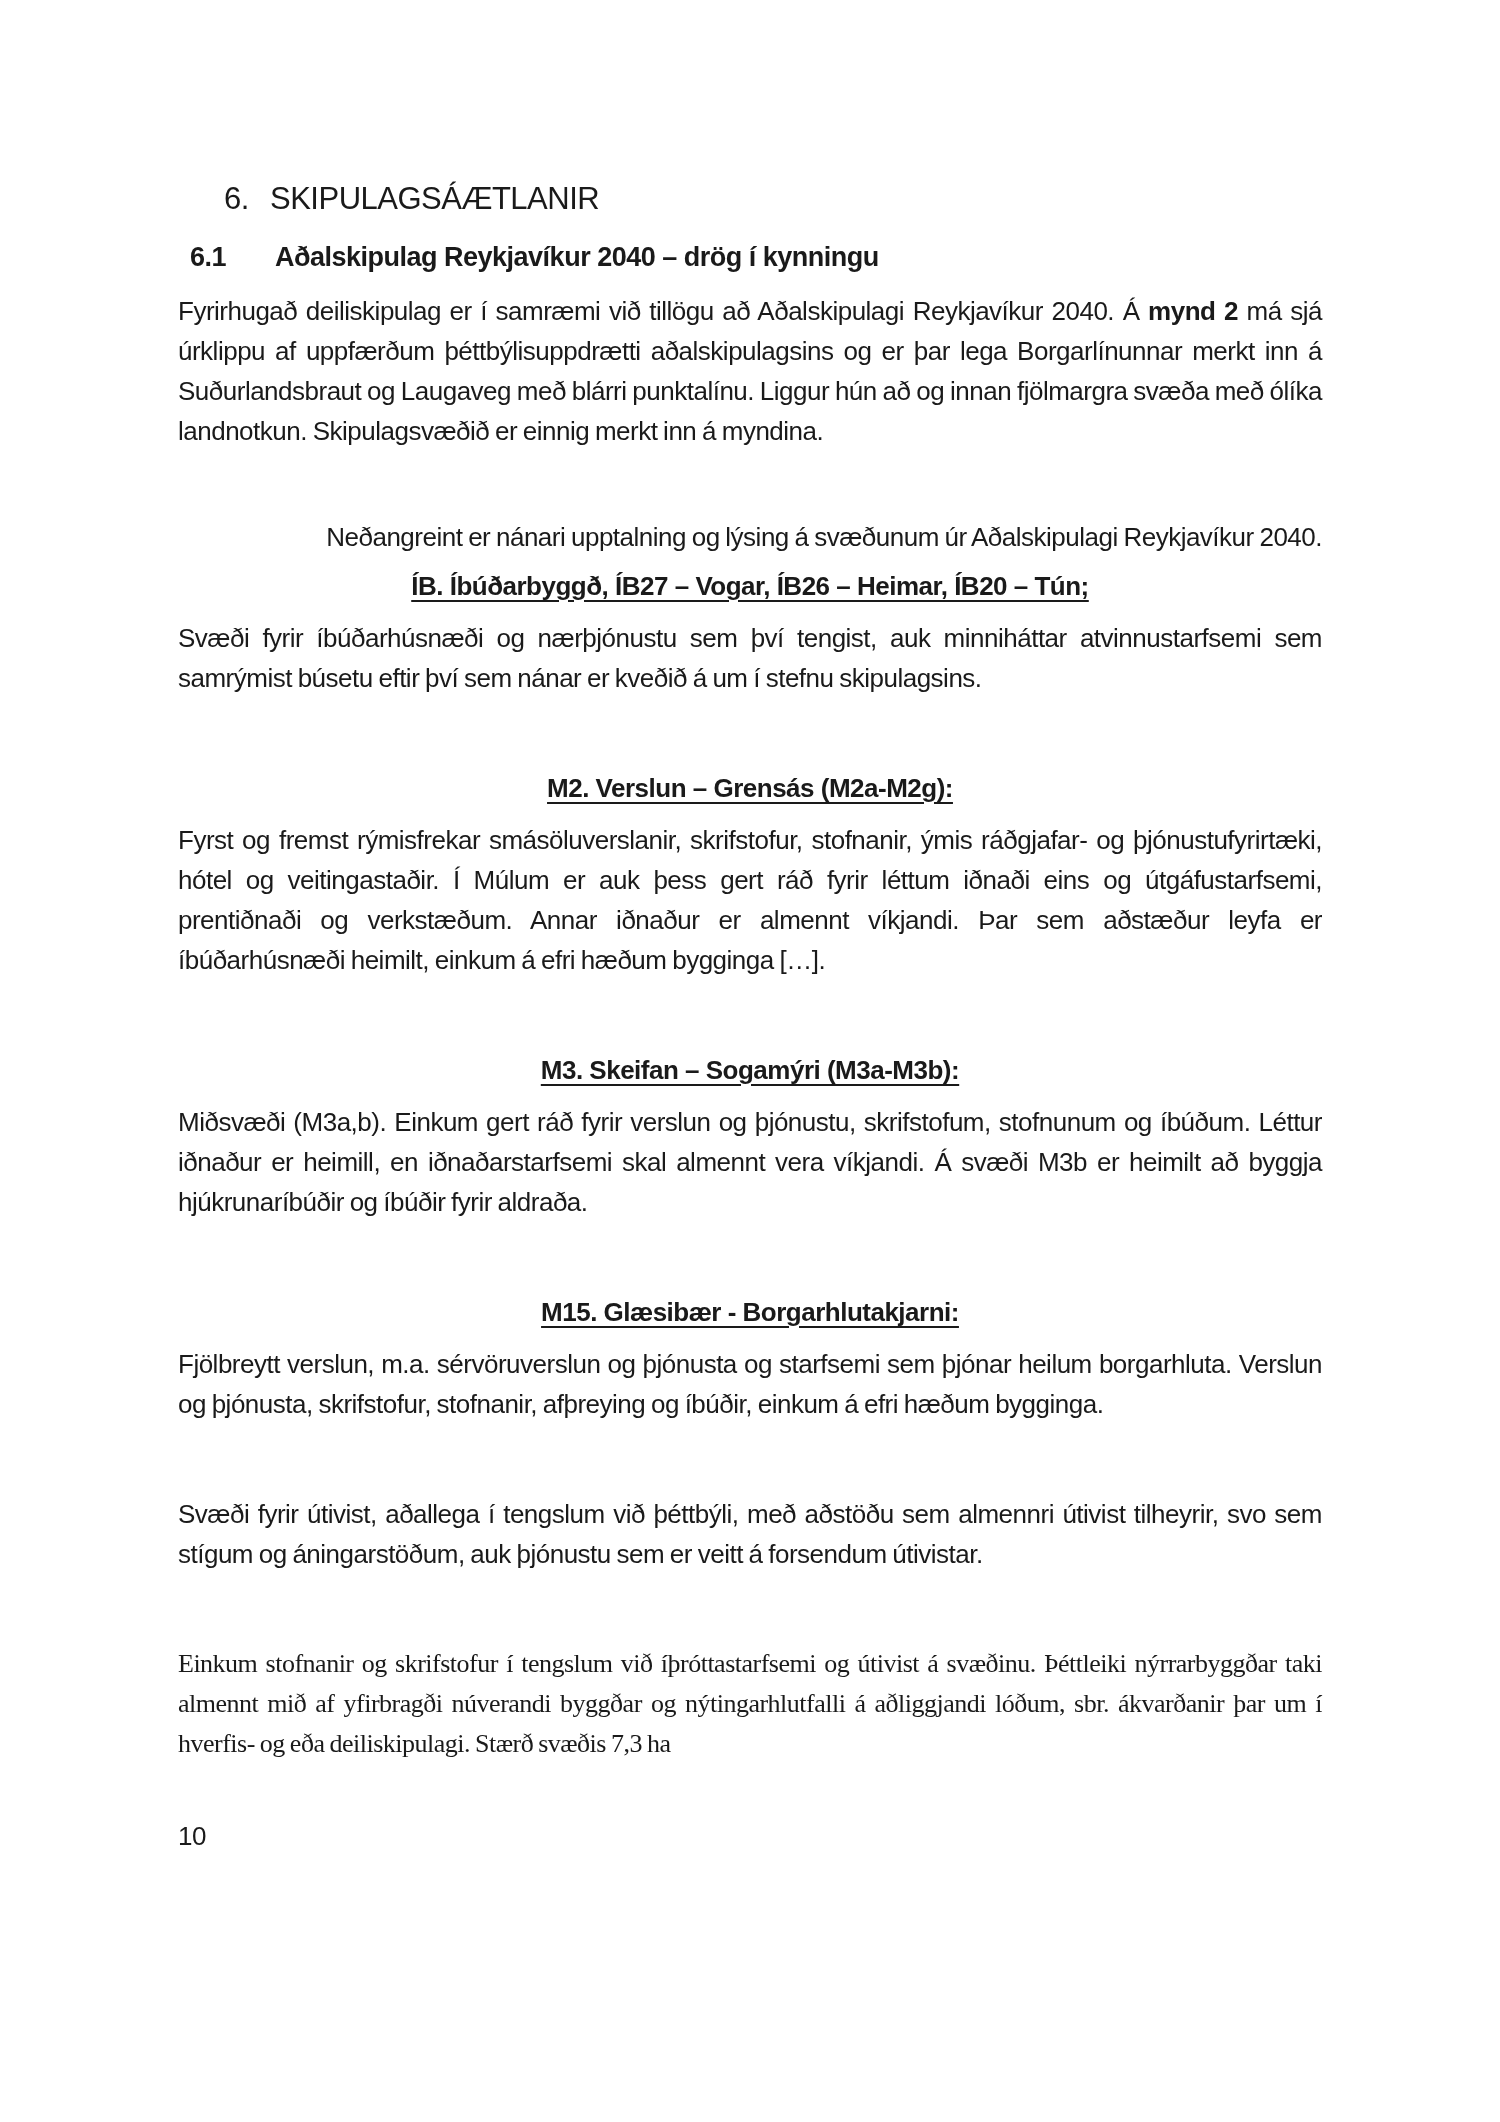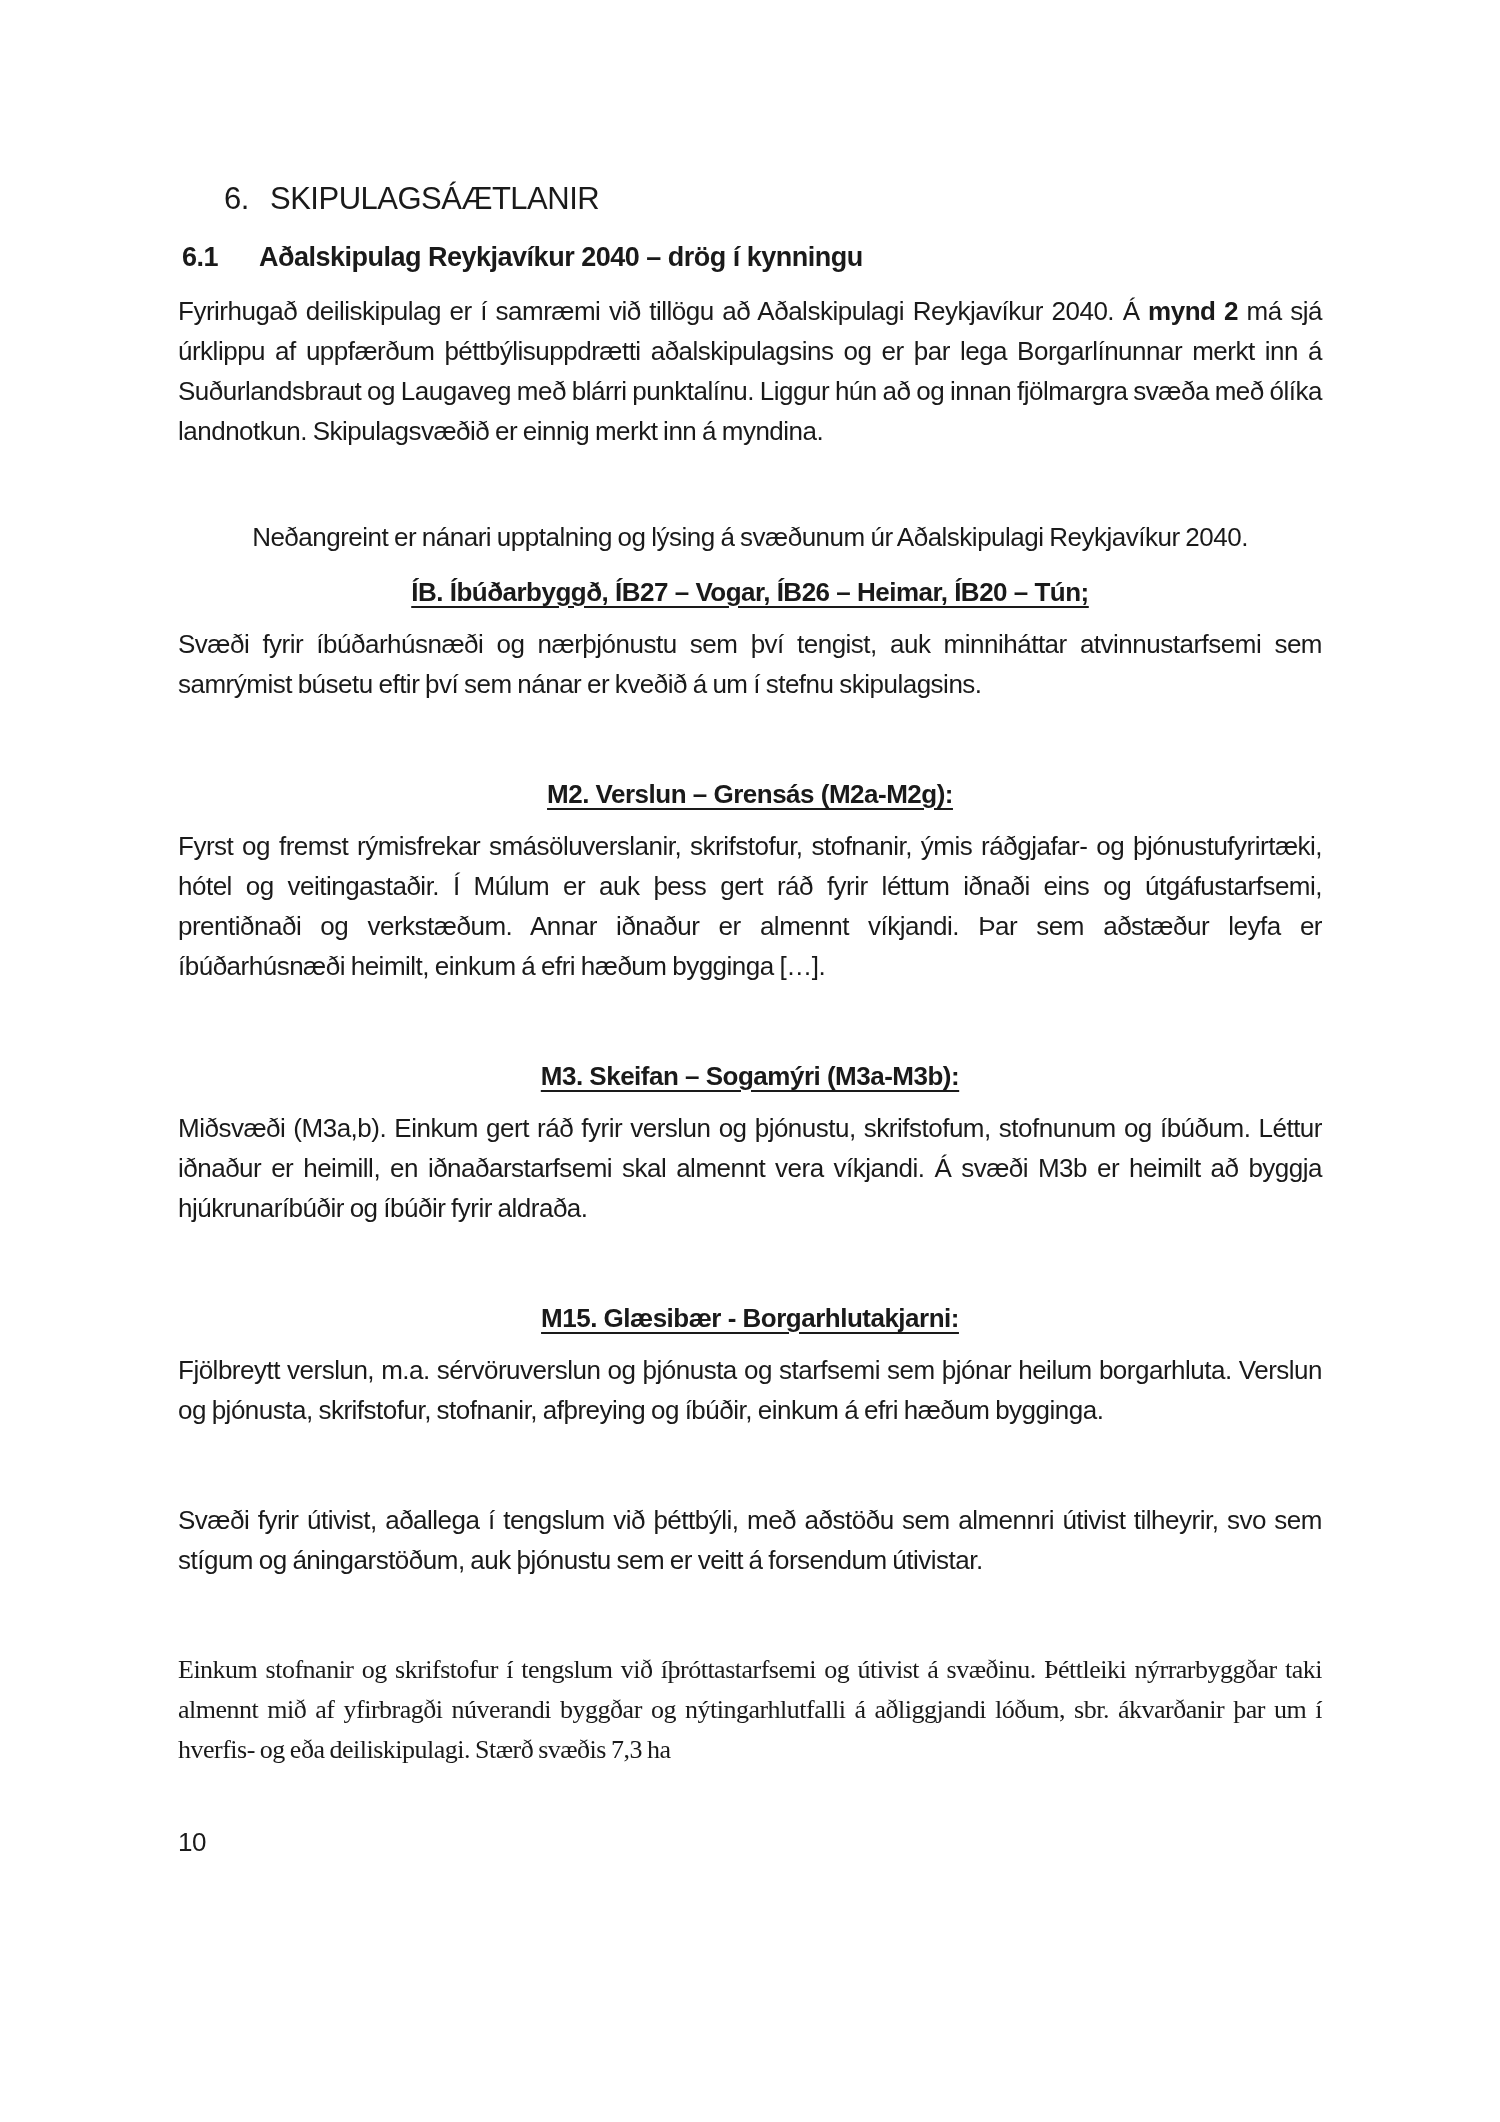--- a/index.html
+++ b/index.html
@@ -20,36 +20,37 @@
   }
   .h1 {
     margin: 0 0 18px 46px;
     font-size: 31px;
     line-height: 40px;
     font-weight: 400;
     display: flex;
   }
   .h1 .num { width: 46px; flex: 0 0 46px; }
   .h2 {
-    margin: 0 0 14px 4px;
+    margin: 0 0 14px 12px;
     font-size: 27px;
     line-height: 40px;
     font-weight: 700;
     display: flex;
+    gap: 8px;
   }
   .h2 .num { width: 77px; flex: 0 0 77px; }
   p.body-text {
     margin: 0;
     font-size: 26px;
     line-height: 40px;
     text-align: justify;
     word-spacing: -1px;
   }
   p.intro   { margin-bottom: 66px; }
-  p.overview{ margin-bottom: 15px; text-align: center; }
+  p.overview{ margin-bottom: 9px; text-align: right; }
   .sec-heading {
     margin: 0 0 12px 0;
     font-size: 26px;
     line-height: 40px;
     font-weight: 700;
     text-decoration: underline;
     text-underline-offset: 5px;
     text-decoration-thickness: 2px;
     text-align: center;
   }

